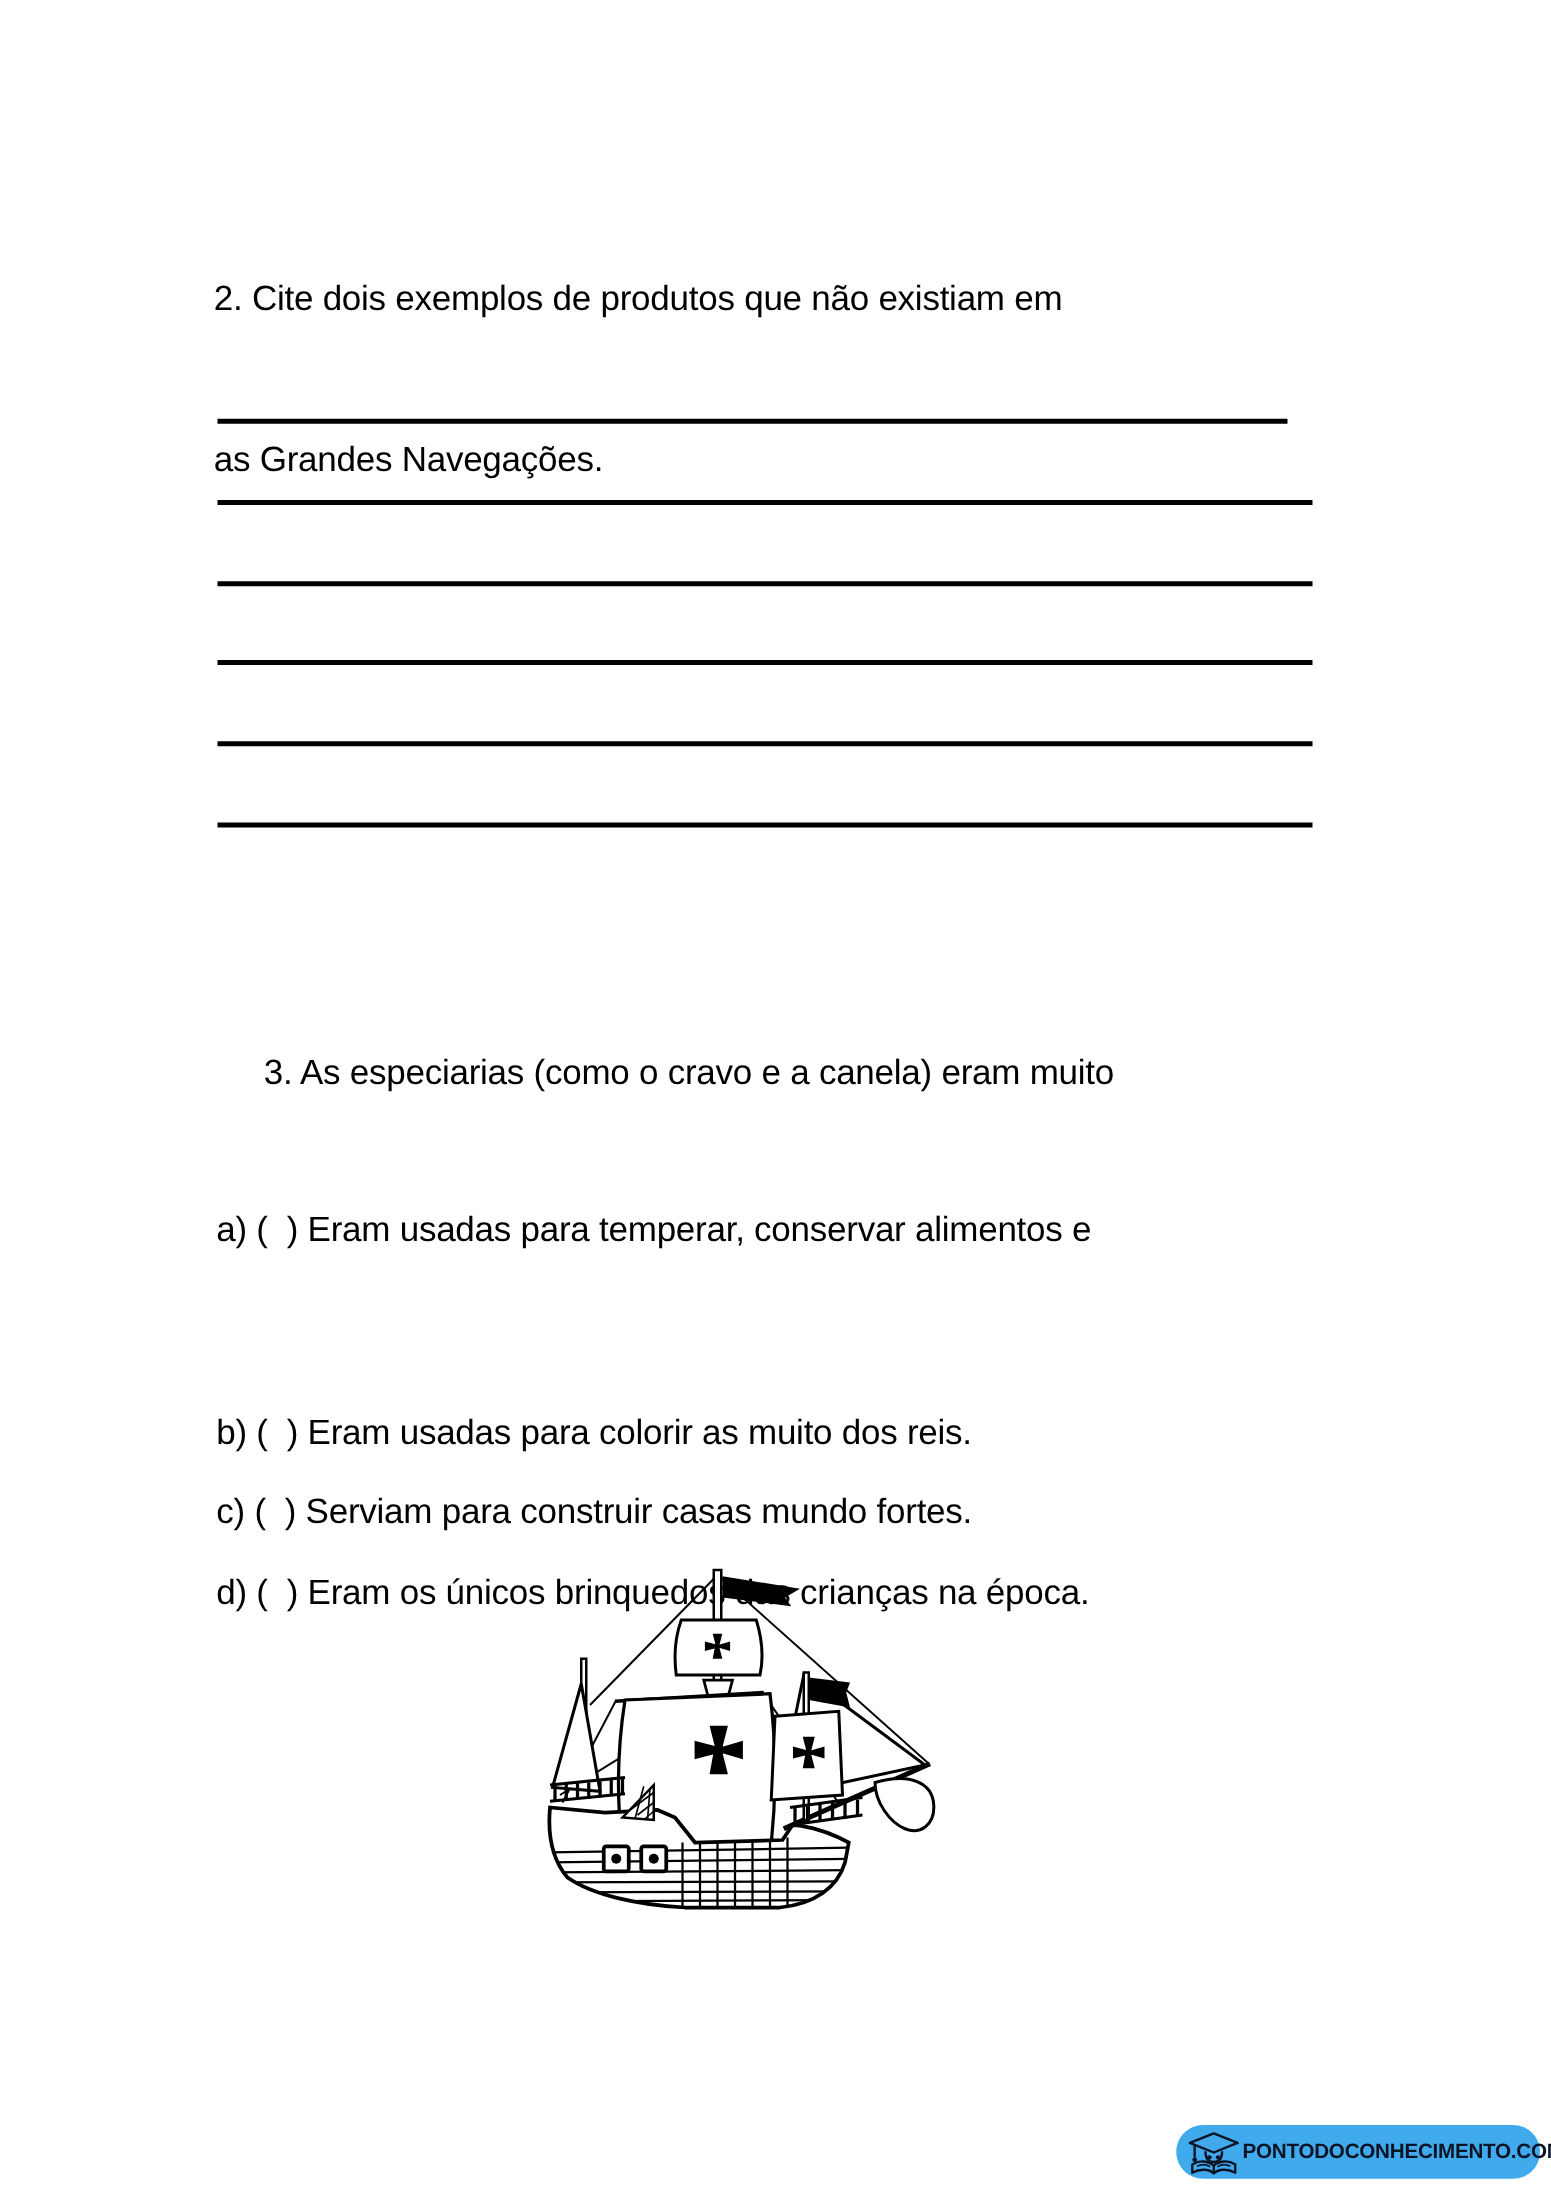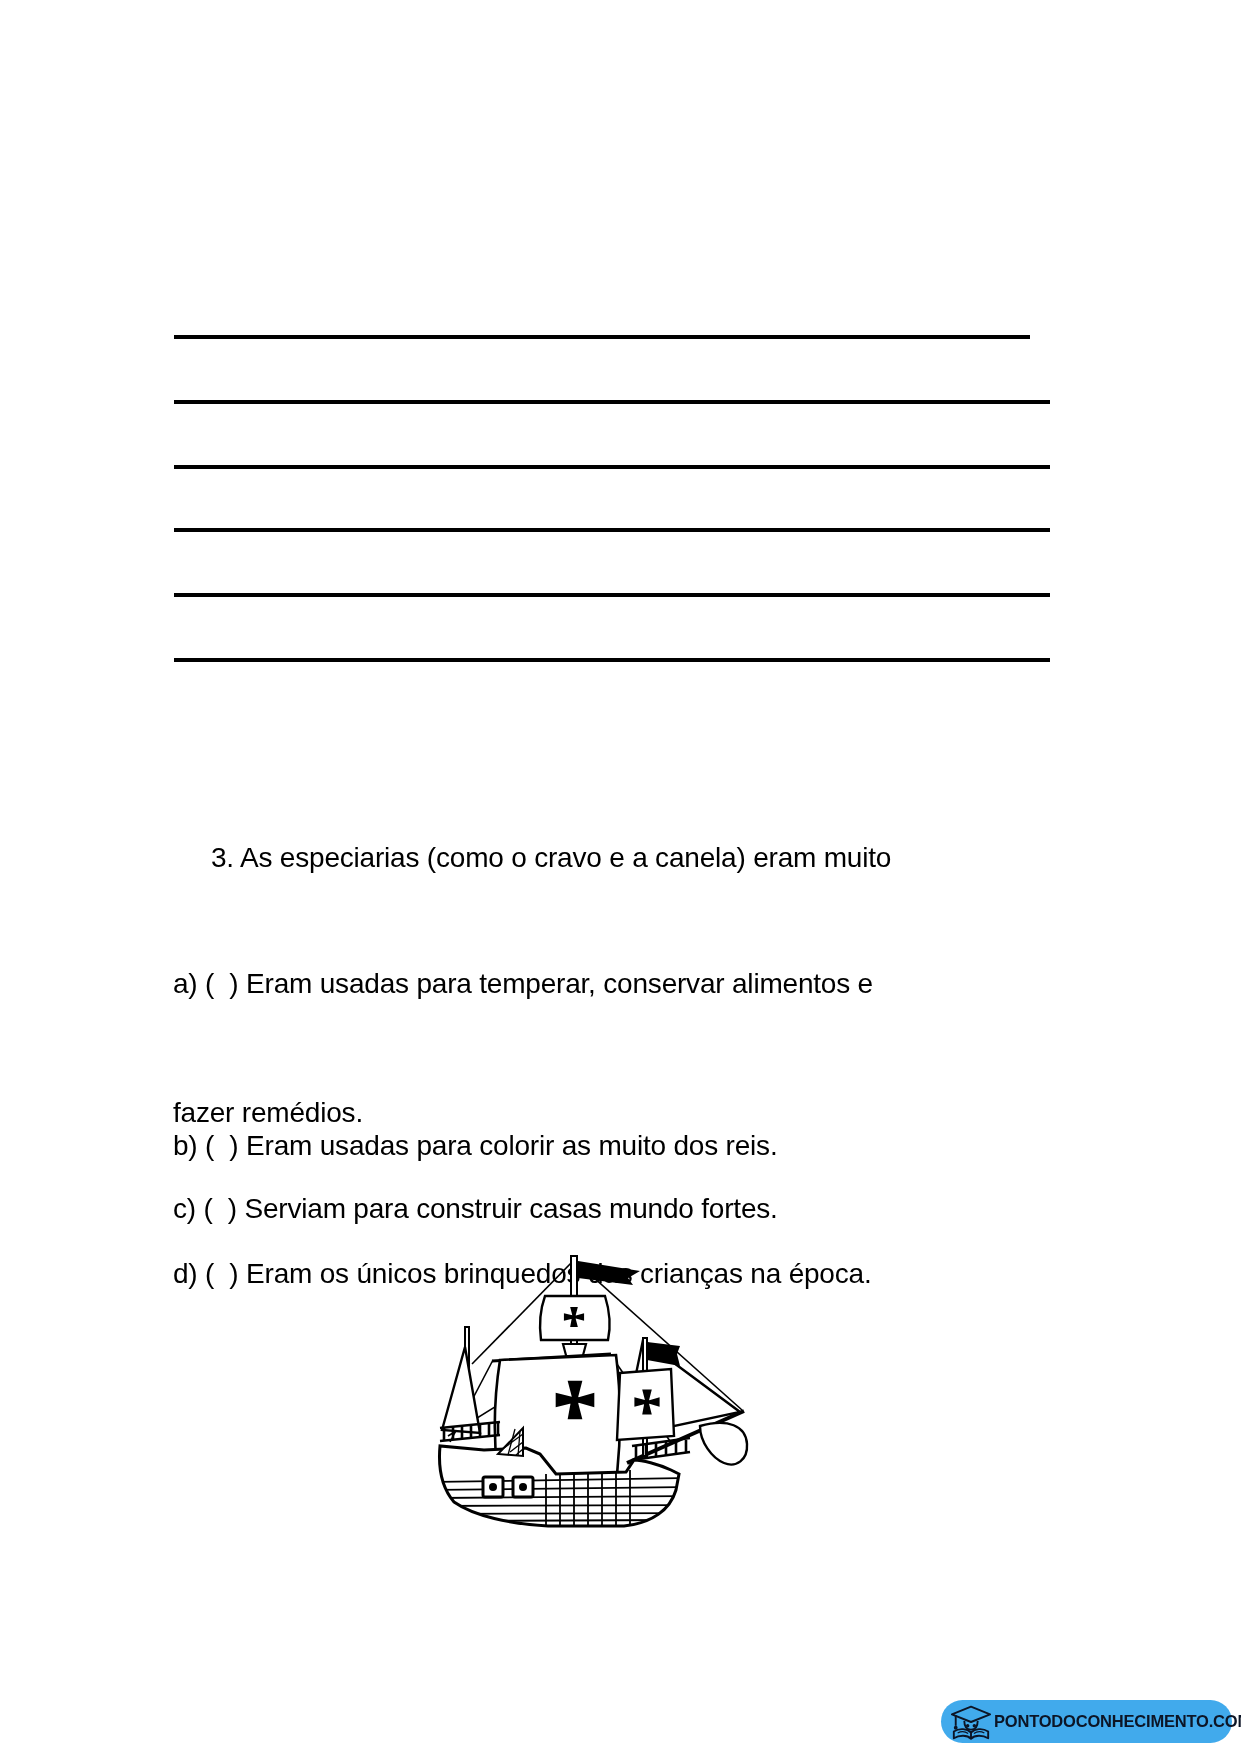--- a/index.html
+++ b/index.html
@@ -25,36 +25,37 @@
   .footer-badge .label{
     font-size:16.5px;font-weight:bold;letter-spacing:-0.2px;color:#0c1526;
     white-space:nowrap;margin-left:2px;
   }
   svg{display:block;}
 </style>
 </head>
 <body>
 
 <div class="tblock" style="top:131px;">
+  <div class="tline">2. Cite dois exemplos de produtos que não existiam em</div>
+  <div class="tline">as Grandes Navegações.</div>
 </div>
 
 <div class="answer-line" style="top:335px;width:856px;"></div>
 <div class="answer-line" style="top:400px;width:876px;"></div>
 <div class="answer-line" style="top:465px;width:876px;"></div>
 <div class="answer-line" style="top:528px;width:876px;"></div>
 <div class="answer-line" style="top:593px;width:876px;"></div>
 <div class="answer-line" style="top:658px;width:876px;"></div>
 
 <div class="tblock" style="top:750px;margin-left:40px;">
   <div class="tline">3. As especiarias (como o cravo e a canela) eram muito</div>
 </div>
 
 <div class="tblock" style="top:876px;left:173px;">
   <div class="tline">a) (  ) Eram usadas para temperar, conservar alimentos e</div>
-  <div class="tline">fazer remédios.</div>
 </div>
 <div class="tblock" style="top:1038px;left:173px;">
   <div class="tline">b) (  ) Eram usadas para colorir as muito dos reis.</div>
 </div>
 <div class="tblock" style="top:1101px;left:173px;">
   <div class="tline">c) (  ) Serviam para construir casas mundo fortes.</div>
 </div>
 <div class="tblock" style="top:1166px;left:173px;">
   <div class="tline">d) (  ) Eram os únicos brinquedos das crianças na época.</div>
 </div>

